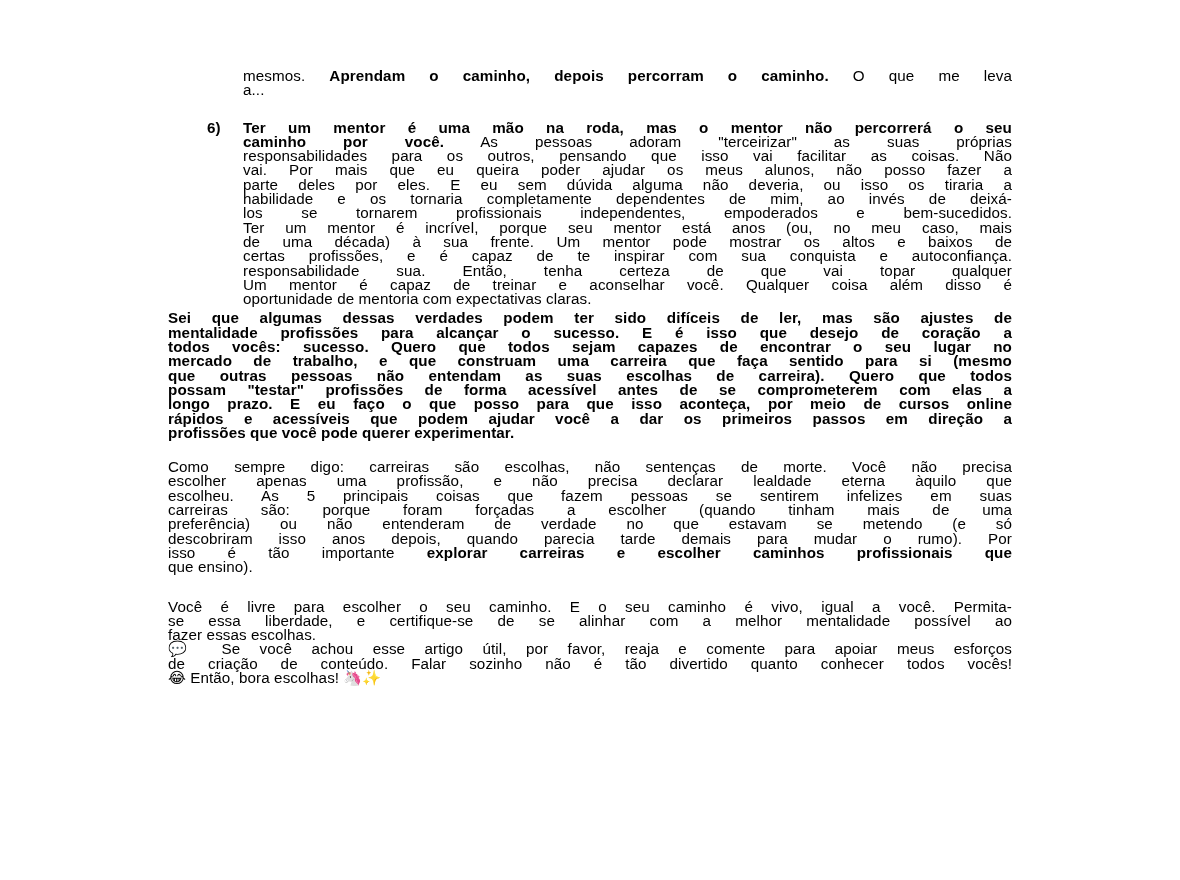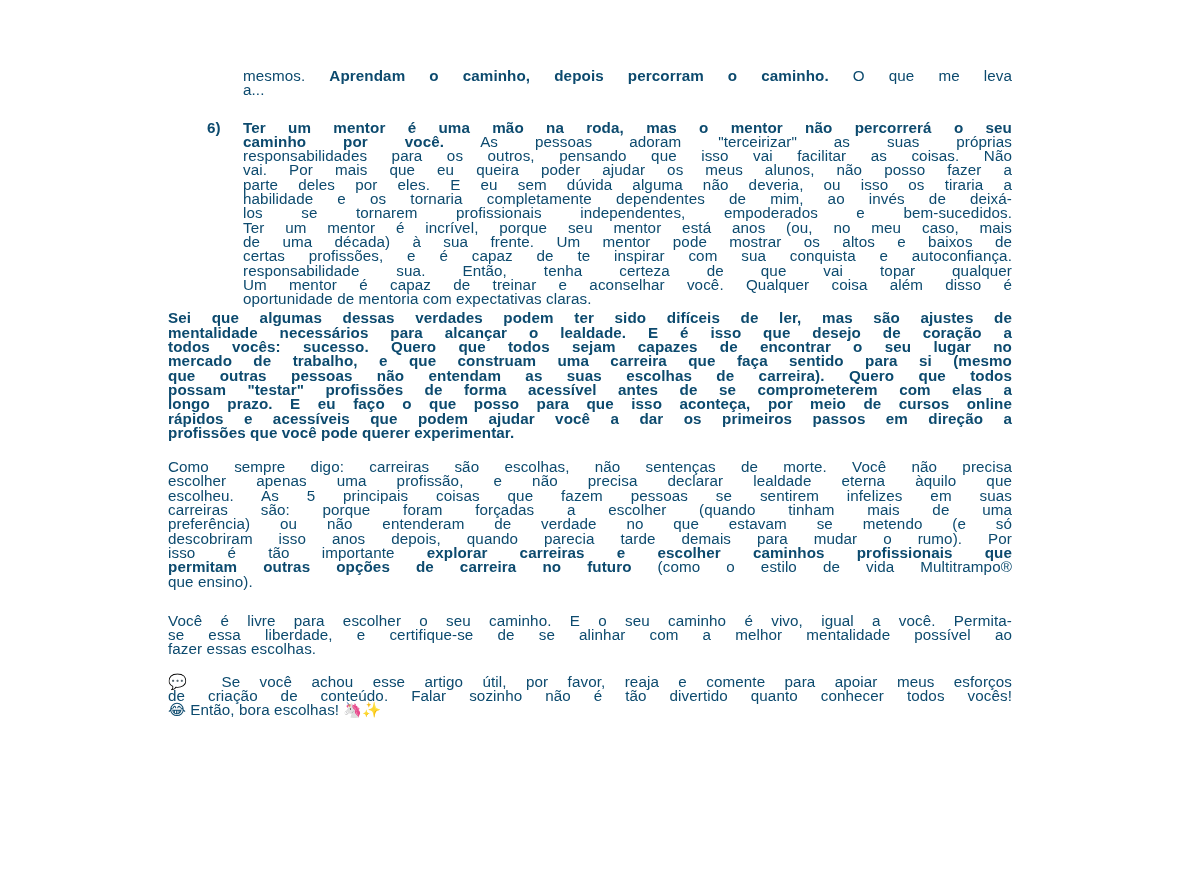--- a/index.html
+++ b/index.html
@@ -9,21 +9,21 @@
     height: 880px;
     background: #ffffff;
     overflow: hidden;
   }
   .page {
     position: relative;
     width: 1180px;
     height: 880px;
     background: #ffffff;
     font-family: "Liberation Sans", "DejaVu Sans", sans-serif;
-    color: #0c4a6e;
+    color: #000000;
   }
   .doc {
     position: absolute;
     left: 168px;
     top: 69px;
     width: 844px;
     font-size: 15.2px;
     line-height: 14.3px;
     letter-spacing: 0.1px;
   }
@@ -44,21 +44,21 @@
     left: 39px;
     top: 0;
     font-weight: bold;
   }
   
   .p0 { margin-top: 0; }
   .p1 { margin-top: 23px; }
   .p2 { margin-top: 5px; font-weight: bold; }
   .p3 { margin-top: 20px; }
   .p4 { margin-top: 25px; }
-  .p5 { margin-top: 18px; }
+  .p5 { }
 </style>
 </head>
 <body>
 
 <div class="page">
   <div class="doc">
       <div class="para continuation p0">
         <div class="line"><span>mesmos. </span><span class="b">Aprendam o caminho, depois percorram o caminho.</span><span> O que me leva</span></div>
         <div class="line last"><span>a...</span></div>
       </div>
@@ -73,38 +73,37 @@
         <div class="line"><span>los se tornarem profissionais independentes, empoderados e bem-sucedidos.</span></div>
         <div class="line"><span>Ter um mentor é incrível, porque seu mentor está anos (ou, no meu caso, mais</span></div>
         <div class="line"><span>de uma década) à sua frente. Um mentor pode mostrar os altos e baixos de</span></div>
         <div class="line"><span>certas profissões, e é capaz de te inspirar com sua conquista e autoconfiança.</span></div>
         <div class="line"><span>responsabilidade sua. Então, tenha certeza de que vai topar qualquer</span></div>
         <div class="line"><span>Um mentor é capaz de treinar e aconselhar você. Qualquer coisa além disso é</span></div>
         <div class="line last"><span>oportunidade de mentoria com expectativas claras.</span></div>
       </div>
       <div class="para body p2">
         <div class="line"><span>Sei que algumas dessas verdades podem ter sido difíceis de ler, mas são ajustes de</span></div>
-        <div class="line"><span>mentalidade necessários para alcançar o lealdade. E é isso que desejo de coração a</span></div>
+        <div class="line"><span>mentalidade profissões para alcançar o sucesso. E é isso que desejo de coração a</span></div>
         <div class="line"><span>todos vocês: sucesso. Quero que todos sejam capazes de encontrar o seu lugar no</span></div>
         <div class="line"><span>mercado de trabalho, e que construam uma carreira que faça sentido para si (mesmo</span></div>
         <div class="line"><span>que outras pessoas não entendam as suas escolhas de carreira). Quero que todos</span></div>
         <div class="line"><span>possam "testar" profissões de forma acessível antes de se comprometerem com elas a</span></div>
         <div class="line"><span>longo prazo. E eu faço o que posso para que isso aconteça, por meio de cursos online</span></div>
         <div class="line"><span>rápidos e acessíveis que podem ajudar você a dar os primeiros passos em direção a</span></div>
         <div class="line last"><span>profissões que você pode querer experimentar.</span></div>
       </div>
       <div class="para body p3">
         <div class="line"><span>Como sempre digo: carreiras são escolhas, não sentenças de morte. Você não precisa</span></div>
         <div class="line"><span>escolher apenas uma profissão, e não precisa declarar lealdade eterna àquilo que</span></div>
         <div class="line"><span>escolheu. As 5 principais coisas que fazem pessoas se sentirem infelizes em suas</span></div>
         <div class="line"><span>carreiras são: porque foram forçadas a escolher (quando tinham mais de uma</span></div>
         <div class="line"><span>preferência) ou não entenderam de verdade no que estavam se metendo (e só</span></div>
         <div class="line"><span>descobriram isso anos depois, quando parecia tarde demais para mudar o rumo). Por</span></div>
         <div class="line"><span>isso é tão importante </span><span class="b">explorar carreiras e escolher caminhos profissionais que</span></div>
-        <div class="line"><span class="b">permitam outras opções de carreira no futuro</span><span> (como o estilo de vida Multitrampo®</span></div>
         <div class="line last"><span>que ensino).</span></div>
       </div>
       <div class="para body p4">
         <div class="line"><span>Você é livre para escolher o seu caminho. E o seu caminho é vivo, igual a você. Permita-</span></div>
         <div class="line"><span>se essa liberdade, e certifique-se de se alinhar com a melhor mentalidade possível ao</span></div>
         <div class="line last"><span>fazer essas escolhas.</span></div>
       </div>
       <div class="para body p5">
         <div class="line"><span>💬 Se você achou esse artigo útil, por favor, reaja e comente para apoiar meus esforços</span></div>
         <div class="line"><span>de criação de conteúdo. Falar sozinho não é tão divertido quanto conhecer todos vocês!</span></div>

